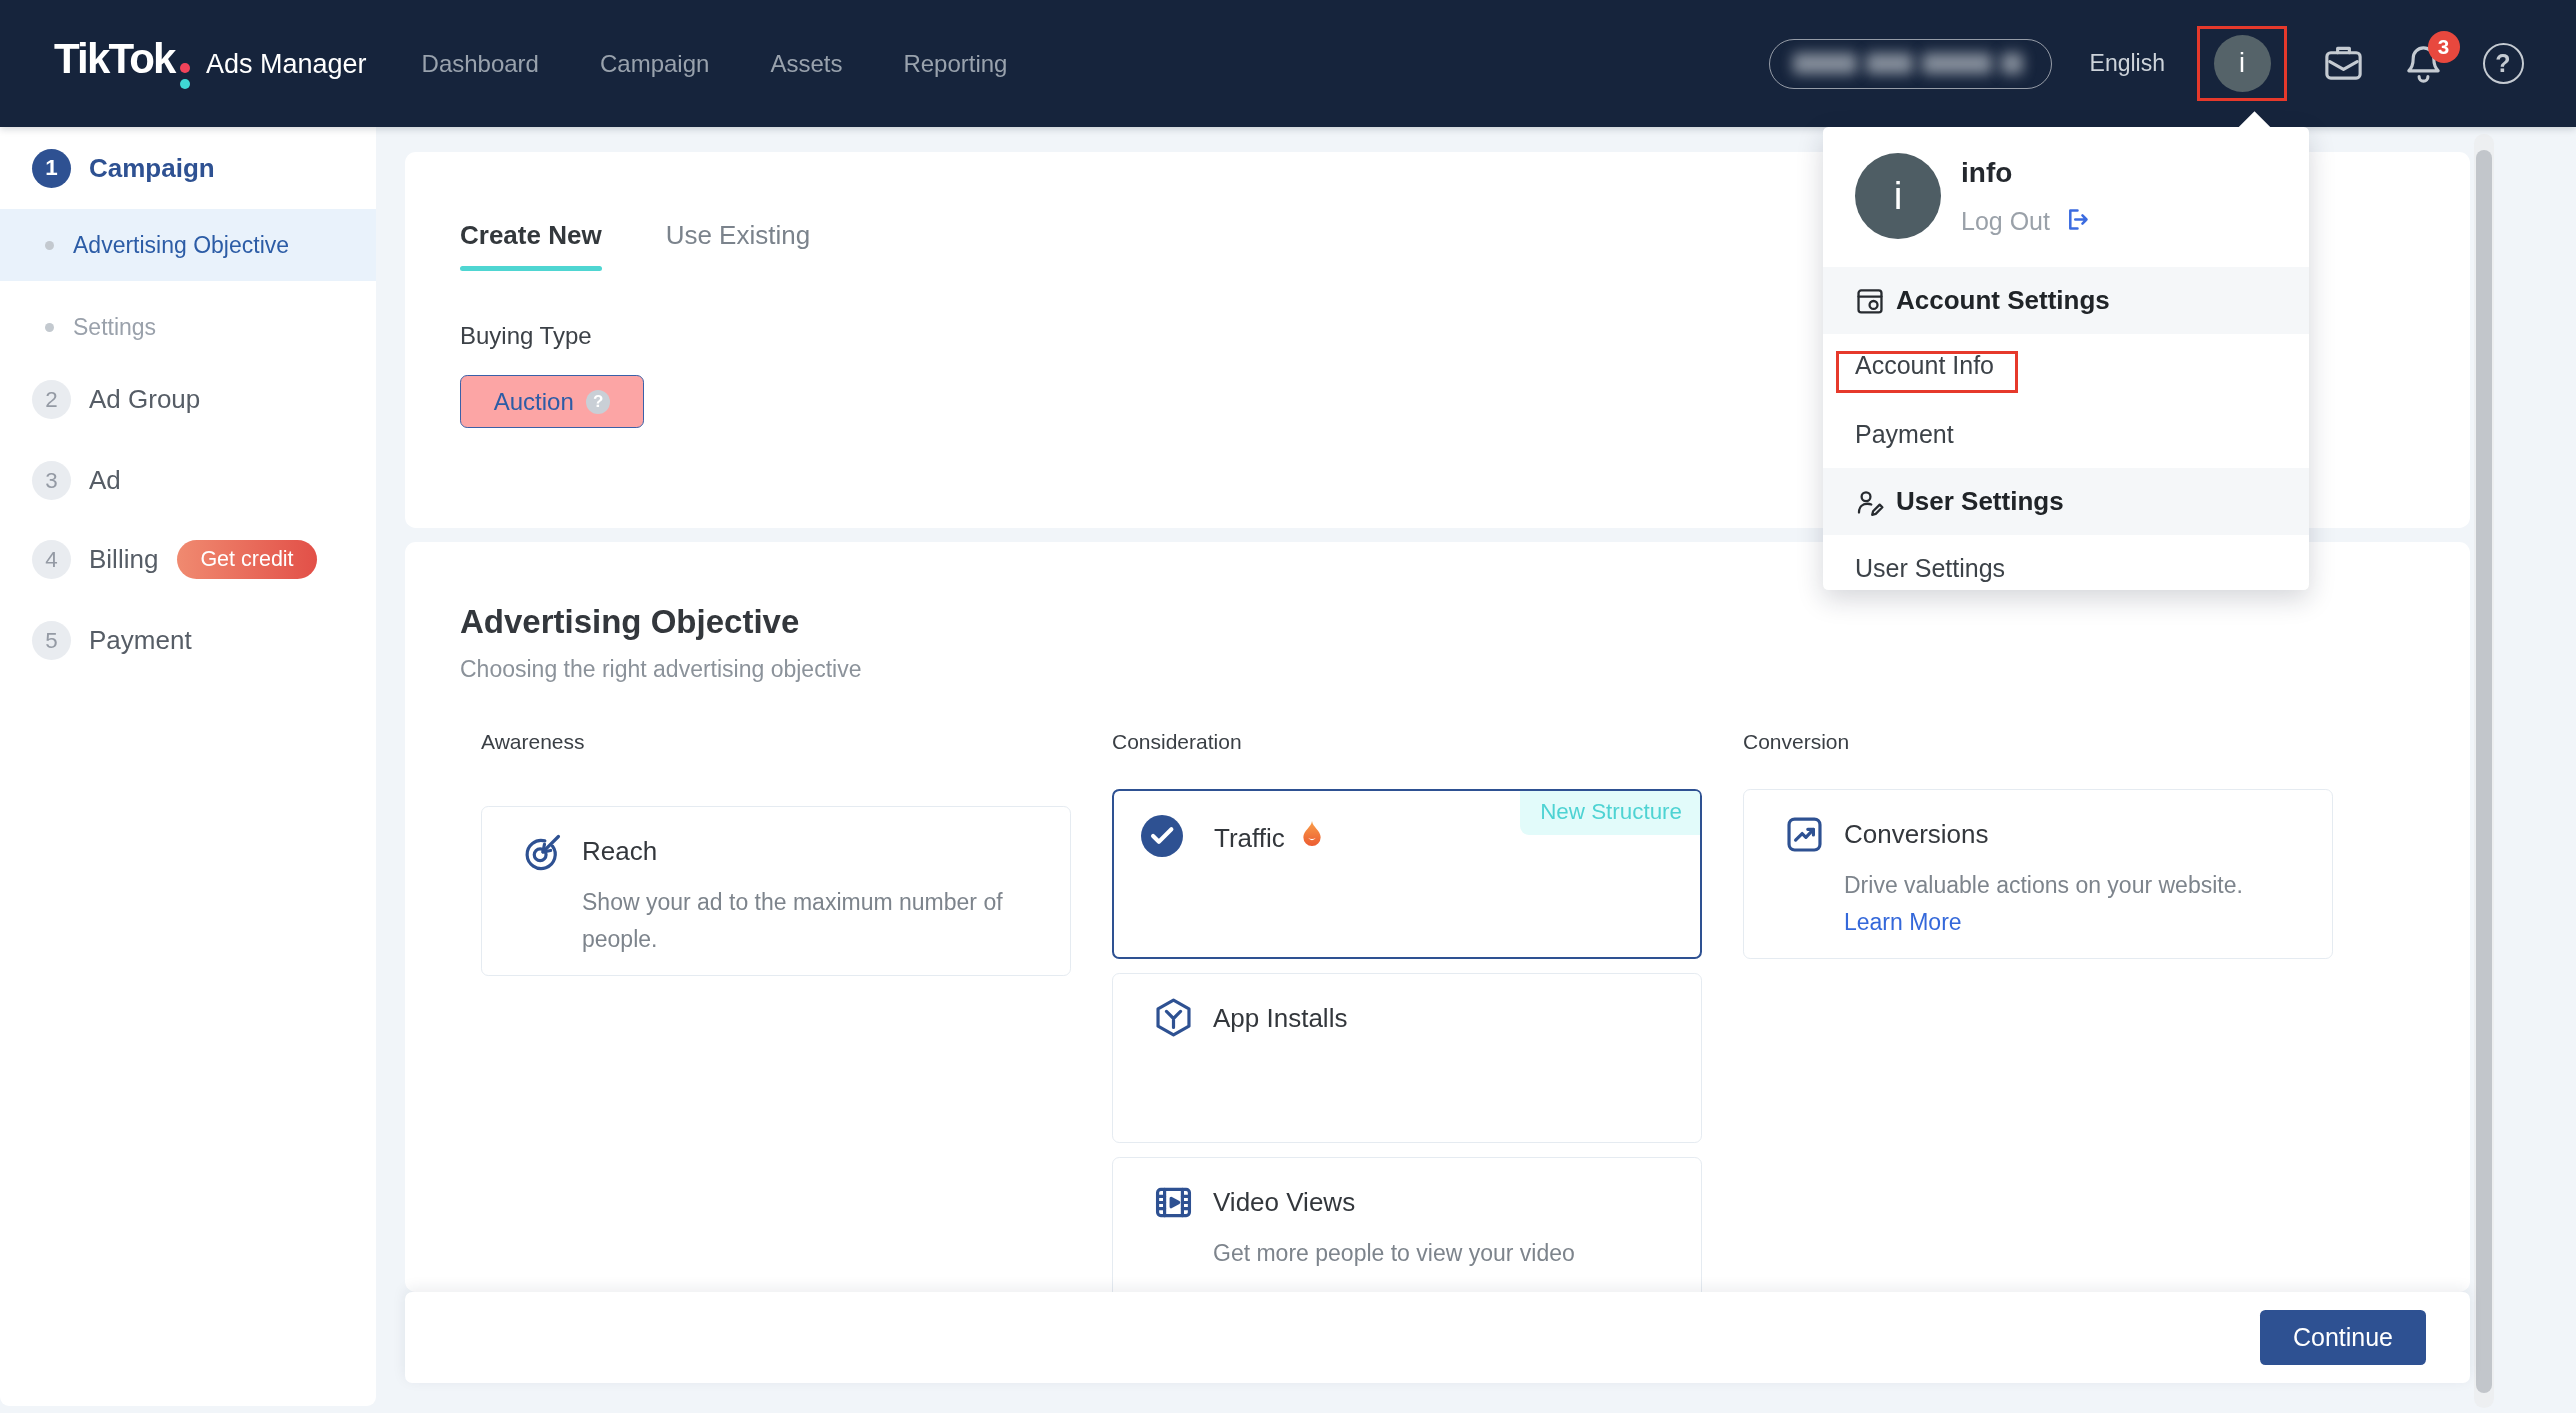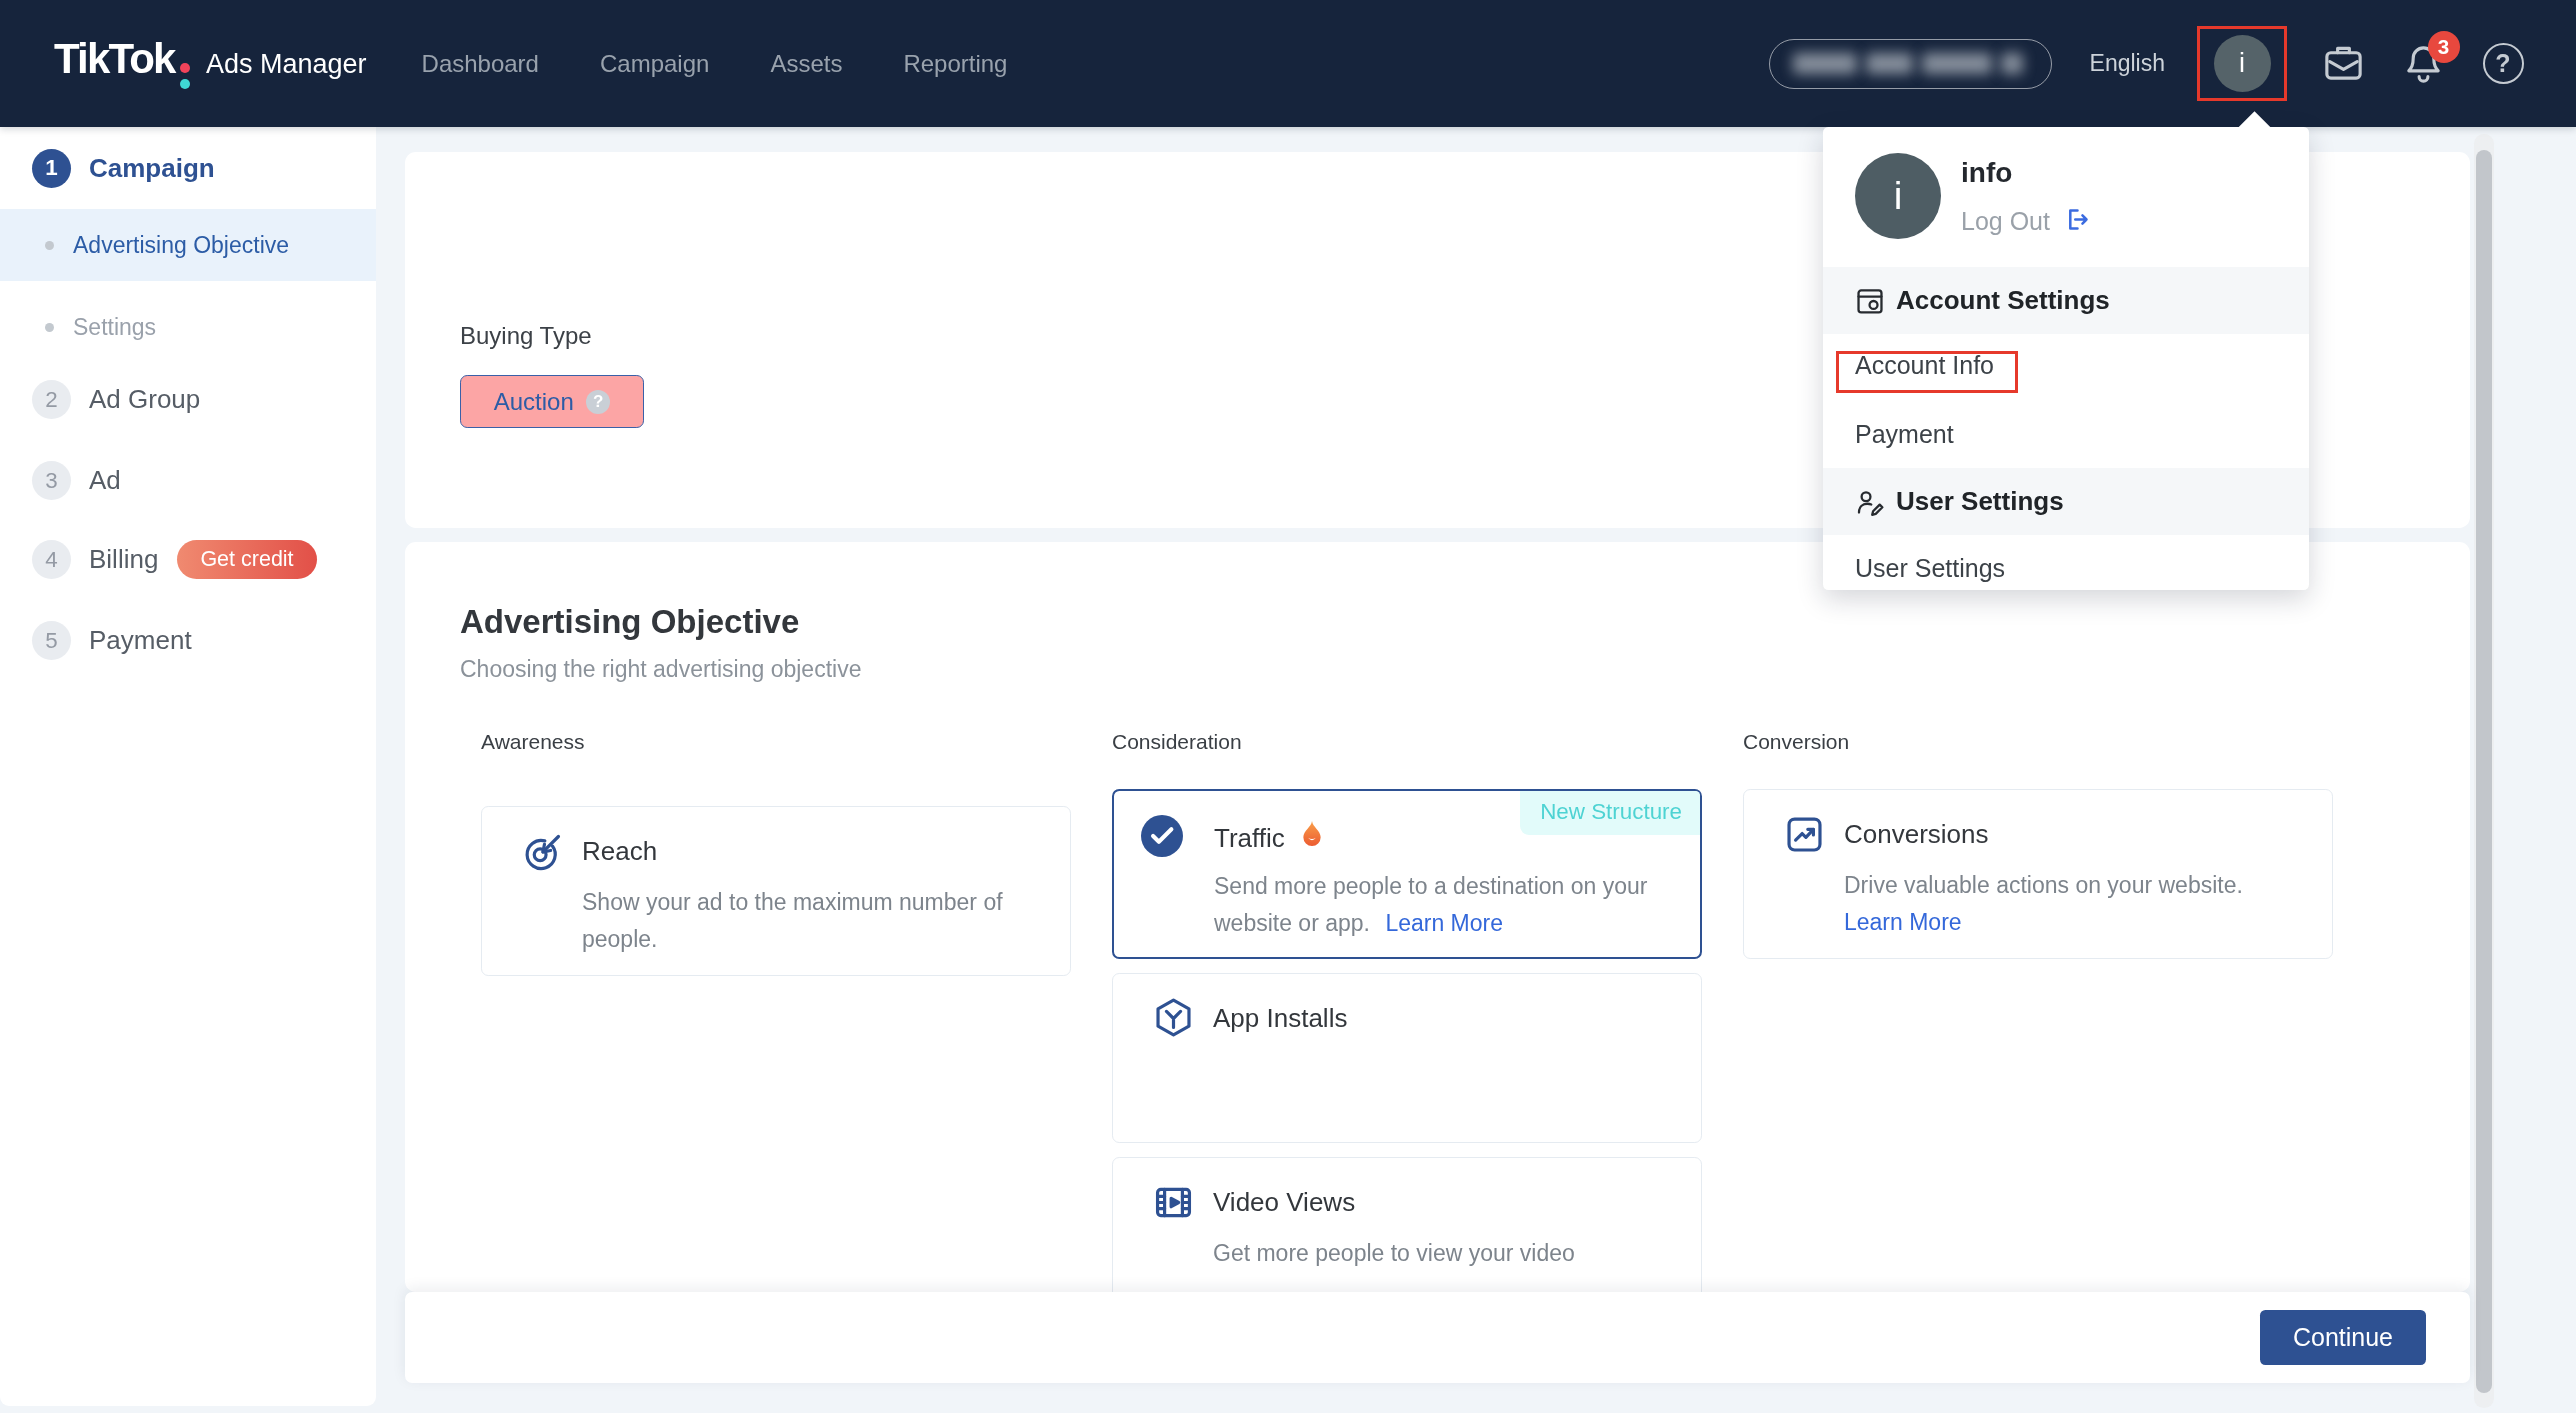--- a/index.html
+++ b/index.html
@@ -202,20 +202,24 @@
       <span class="step-label">Billing</span>
       <span class="get-credit">Get credit</span>
     </div>
     <div class="step" style="top:493px">
       <span class="step-circle">5</span>
       <span class="step-label">Payment</span>
     </div>
   </aside>
 
   <section class="card card-top">
+    <div class="tabs">
+      <span class="tab active">Create New</span>
+      <span class="tab">Use Existing</span>
+    </div>
     <div class="buying-type">Buying Type</div>
     <div class="auction-btn">
       <span class="auction-label">Auction</span>
       <span class="qmark">?</span>
     </div>
   </section>
 
   <section class="card card-objective">
     <h2 class="obj-title">Advertising Objective</h2>
     <p class="obj-subtitle">Choosing the right advertising objective</p>
@@ -252,24 +256,20 @@
               <stop offset="0" stop-color="#f9a04a"></stop>
                   <stop offset="1" stop-color="#ec5b31"></stop>
             </linearGradient>
               </defs>
             <path fill="url(#fg)" d="M15 1 C15.8 8.5 25 11.5 25 20 a10 10 0 0 1 -20 0 C5 11.5 14.2 8.5 15 1 z"></path>
             <path fill="#ffffff" d="M10.5 20.5 q4.5 5.5 9 0 q-4.5 3 -9 0 z"></path>
           </svg>
         </span>
       </div>
       <span class="ns-badge">New Structure</span>
-      <div class="obj-card-desc">
-        <span>Send more people to a destination on your website or app.</span>
-        <span class="learn-more" style="margin-left:9px">Learn More</span>
-      </div>
     </div>
 
     <div class="obj-card" style="left:707px;top:431px">
       <span class="obj-icon">
         <svg width="45" height="45" viewBox="0 0 48 48" fill="none" stroke="#2e5192" stroke-width="3.4" stroke-linecap="round" stroke-linejoin="round">
           <path d="M24 4.5 L40.5 13.8 V32.2 L24 41.5 L7.5 32.2 V13.8 Z"></path>
           <path d="M16.5 16.5 L24 24 L31.5 16.5 M24 24 V33.5"></path>
         </svg>
       </span>
       <div class="obj-card-title">App Installs</div>

